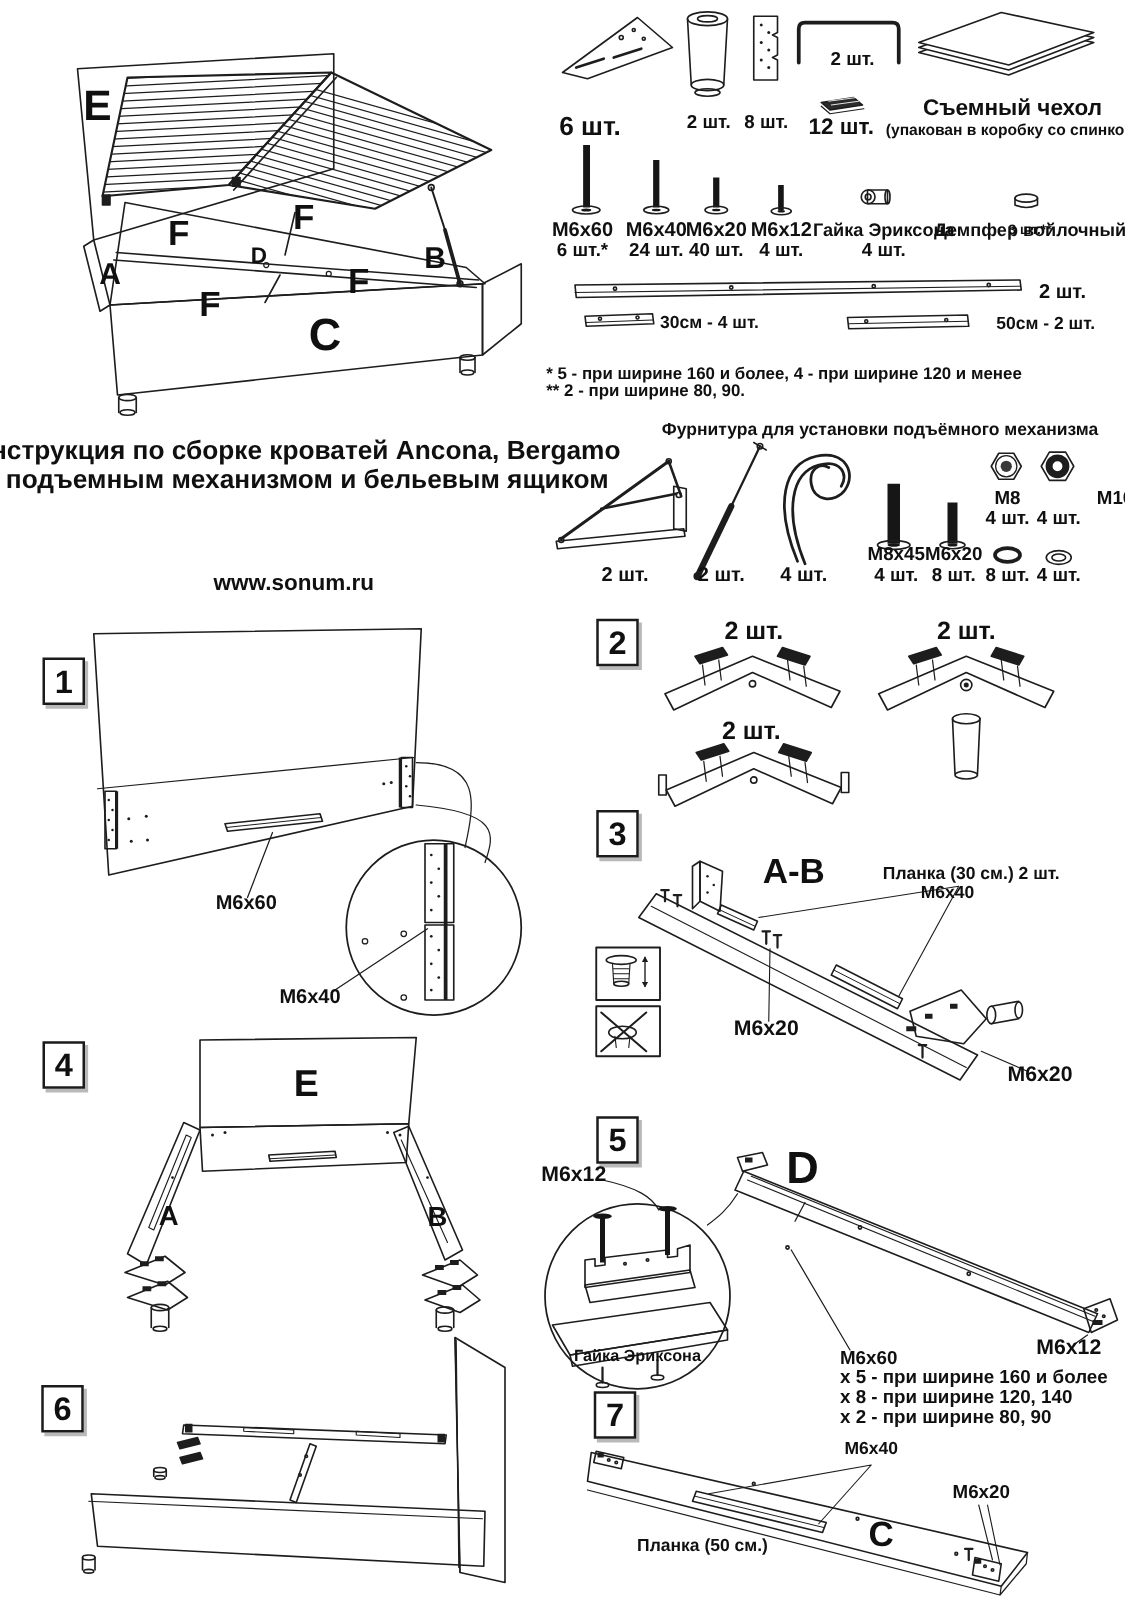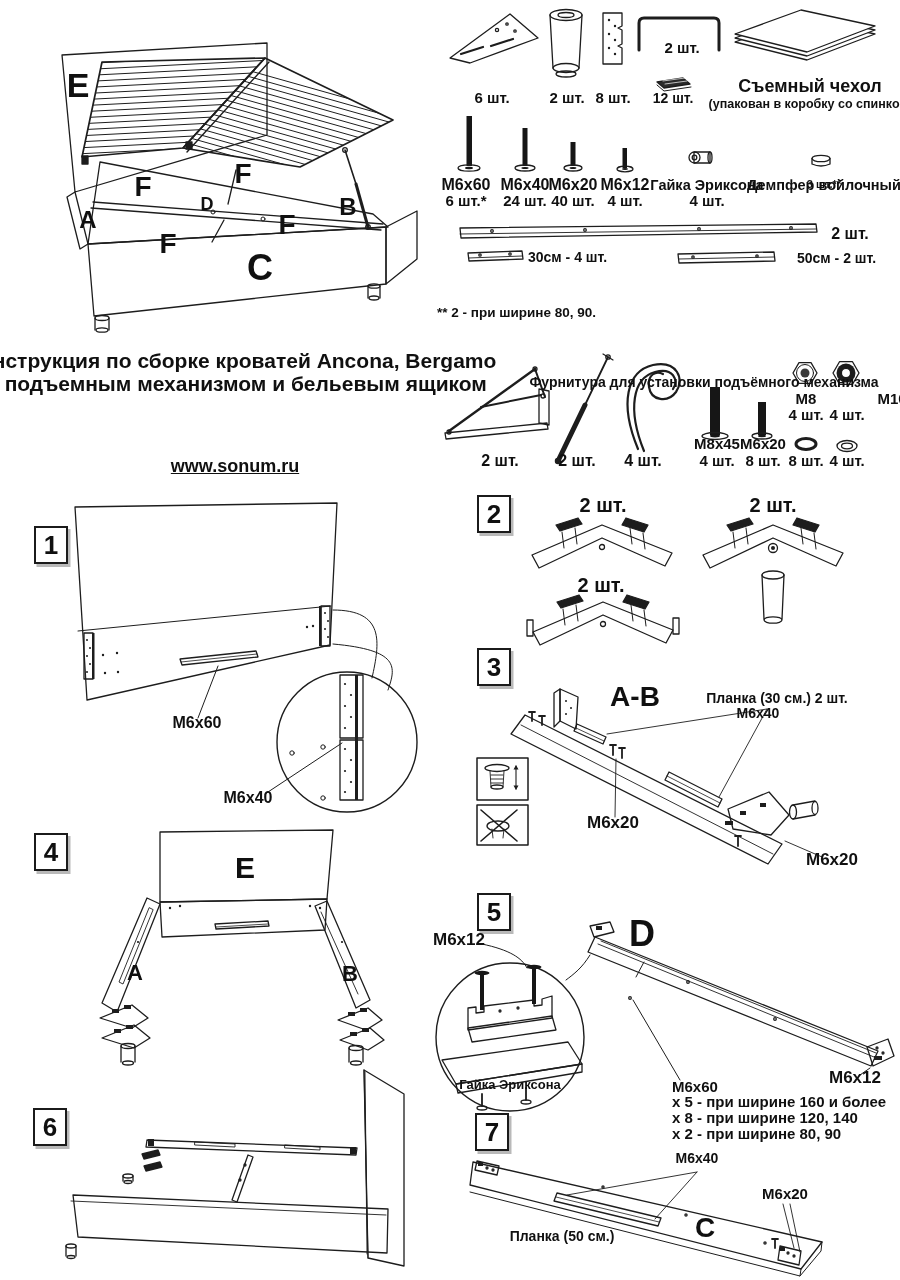--- a/index.html
+++ b/index.html
@@ -155,47 +155,48 @@
       <path d="M33,251 L87,249 L88,257 L34,259 Z"></path>
         <path d="M34,256 L87,254" stroke-width=".9"></path>
       <circle cx="45" cy="253" r="1.2"></circle>
         <circle cx="75" cy="252" r="1.2"></circle>
       <path d="M243,252 L339,250 L340,259 L244,261 Z"></path>
         <path d="M244,257 L339,255" stroke-width=".9"></path>
       <circle cx="258" cy="255" r="1.2"></circle>
         <circle cx="322" cy="254" r="1.2"></circle>
     </g>
   </svg>
-  <span class="lb ctr" style="left:492px;top:90px;font-size:15px;">6 шт.</span>
+  <span class="lb ctr" style="left:472px;top:90px;font-size:21px;">6 шт.</span>
   <span class="lb ctr" style="left:567px;top:90px;font-size:15px;">2 шт.</span>
   <span class="lb ctr" style="left:613px;top:90px;font-size:15px;">8 шт.</span>
   <span class="lb ctr" style="left:682px;top:40px;font-size:15px;">2 шт.</span>
-  <span class="lb ctr" style="left:673px;top:91px;font-size:14px;">12 шт.</span>
+  <span class="lb ctr" style="left:673px;top:91px;font-size:18px;">12 шт.</span>
   <span class="lb ctr" style="left:810px;top:76px;font-size:18px;">Съемный чехол</span>
   <span class="lb ctr" style="left:810px;top:97px;font-size:12.5px;">(упакован в коробку со спинкой)</span>
   <span class="lb ctr" style="left:466px;top:176px;font-size:16px;">М6х60</span>
   <span class="lb ctr" style="left:466px;top:193px;font-size:15px;">6 шт.*</span>
   <span class="lb ctr" style="left:525px;top:176px;font-size:16px;">М6х40</span>
   <span class="lb ctr" style="left:525px;top:193px;font-size:15px;">24 шт.</span>
   <span class="lb ctr" style="left:573px;top:176px;font-size:16px;">М6х20</span>
   <span class="lb ctr" style="left:573px;top:193px;font-size:15px;">40 шт.</span>
   <span class="lb ctr" style="left:625px;top:176px;font-size:16px;">М6х12</span>
   <span class="lb ctr" style="left:625px;top:193px;font-size:15px;">4 шт.</span>
   <span class="lb ctr" style="left:707px;top:177px;font-size:14.5px;">Гайка Эриксона</span>
   <span class="lb ctr" style="left:707px;top:193px;font-size:15px;">4 шт.</span>
   <span class="lb ctr" style="left:824px;top:177px;font-size:14.5px;">Демпфер войлочный</span>
   <span class="lb ctr" style="left:824px;top:178px;font-size:11px;">3 шт.**</span>
   <span class="lb ctr" style="left:850px;top:225px;font-size:16px;">2 шт.</span>
   <span class="lb" style="left:528px;top:250px;font-size:14px;">30см - 4 шт.</span>
   <span class="lb" style="left:797px;top:251px;font-size:14px;">50см - 2 шт.</span>
+  <span class="lb" style="left:437px;top:291px;font-size:13.5px;">* 5 - при ширине 160 и более, 4 - при ширине 120 и менее</span>
   <span class="lb" style="left:437px;top:305px;font-size:13.5px;">** 2 - при ширине 80, 90.</span>
 
   <span class="lb ctr" style="left:237px;top:349px;font-size:21px;">Инструкция по сборке кроватей Ancona, Bergamo</span>
   <span class="lb ctr" style="left:237px;top:372px;font-size:21px;">с подъемным механизмом и бельевым ящиком</span>
-  <span class="lb ctr" style="left:235px;top:456px;font-size:18px;text-decoration:underline;">www.sonum.ru</span>
+  <span class="lb ctr" style="left:235px;top:456px;font-size:18px;">www.sonum.ru</span>
 
   <svg style="left:435px;top:345px" width="465" height="125" viewBox="0 0 465 125">
     <g stroke="#1d1d1d" fill="none" stroke-width="1.3" stroke-linejoin="round" stroke-linecap="round">
       <path d="M10,88 L112,78 L113,84 L11,94 Z"></path>
       <path d="M104,44 L114,46 L114,80 L104,78 Z"></path>
       <path d="M14,86 L100,24" stroke-width="2.4"></path>
         <path d="M100,24 L110,52" stroke-width="2"></path>
         <path d="M46,62 L106,50" stroke-width="2"></path>
       <circle cx="14" cy="87" r="2"></circle>
         <circle cx="100" cy="24" r="2"></circle>
@@ -217,21 +218,21 @@
       <circle cx="370" cy="28" r="8.5" stroke-width="1"></circle>
         <circle cx="370" cy="28" r="4.5" fill="#3a3a3a" stroke="none"></circle>
       <path d="M424,28 L417.5,16.7 L404.5,16.7 L398,28 L404.5,39.3 L417.5,39.3 Z"></path>
       <circle cx="411" cy="28" r="9.5" fill="#1d1d1d" stroke="none"></circle>
         <circle cx="411" cy="28" r="4.6" fill="#fff"></circle>
       <ellipse cx="371" cy="99" rx="10" ry="5.5" stroke-width="3"></ellipse>
       <ellipse cx="412" cy="101" rx="10" ry="5.5"></ellipse>
         <ellipse cx="412" cy="101" rx="5.5" ry="2.8"></ellipse>
     </g>
   </svg>
-  <span class="lb ctr" style="left:704px;top:336px;font-size:14px;margin-top:39px;">Фурнитура для установки подъёмного механизма</span>
+  <span class="lb ctr" style="left:704px;top:336px;font-size:14px;">Фурнитура для установки подъёмного механизма</span>
   <span class="lb ctr" style="left:500px;top:452px;font-size:16px;">2 шт.</span>
   <span class="lb ctr" style="left:577px;top:452px;font-size:16px;">2 шт.</span>
   <span class="lb ctr" style="left:643px;top:452px;font-size:16px;">4 шт.</span>
   <span class="lb ctr" style="left:717px;top:436px;font-size:15px;">М8х45</span>
   <span class="lb ctr" style="left:717px;top:453px;font-size:15px;">4 шт.</span>
   <span class="lb ctr" style="left:763px;top:436px;font-size:15px;">М6х20</span>
   <span class="lb ctr" style="left:763px;top:453px;font-size:15px;">8 шт.</span>
   <span class="lb ctr" style="left:806px;top:391px;font-size:15px;">М8</span>
   <span class="lb ctr" style="left:806px;top:407px;font-size:15px;">4 шт.</span>
   <span class="lb ctr" style="left:847px;top:391px;font-size:15px;margin-left:45px;">М10</span>

